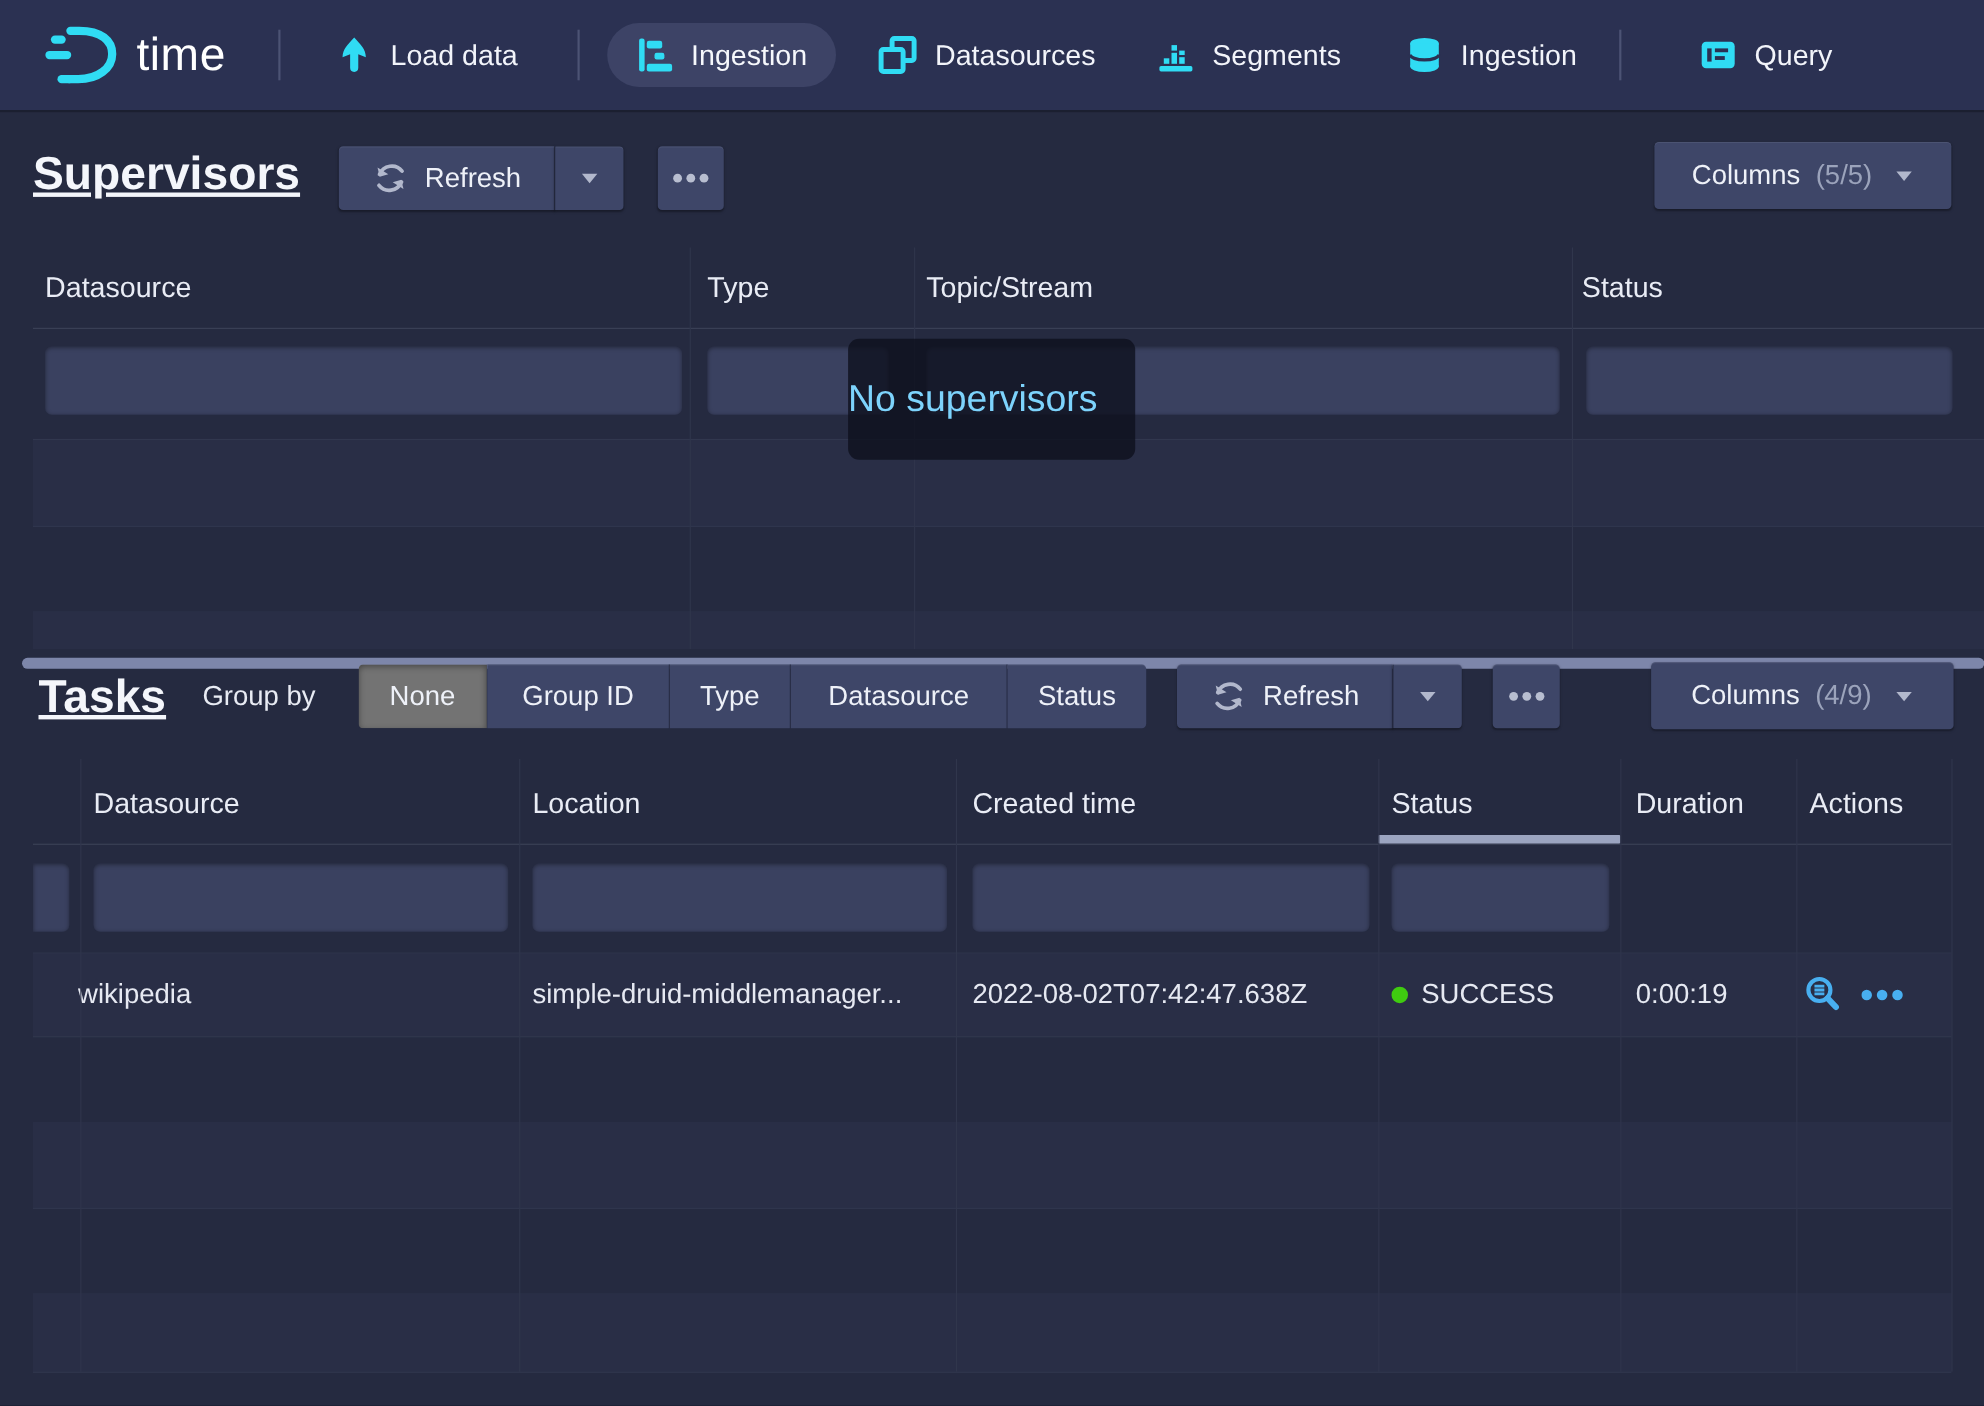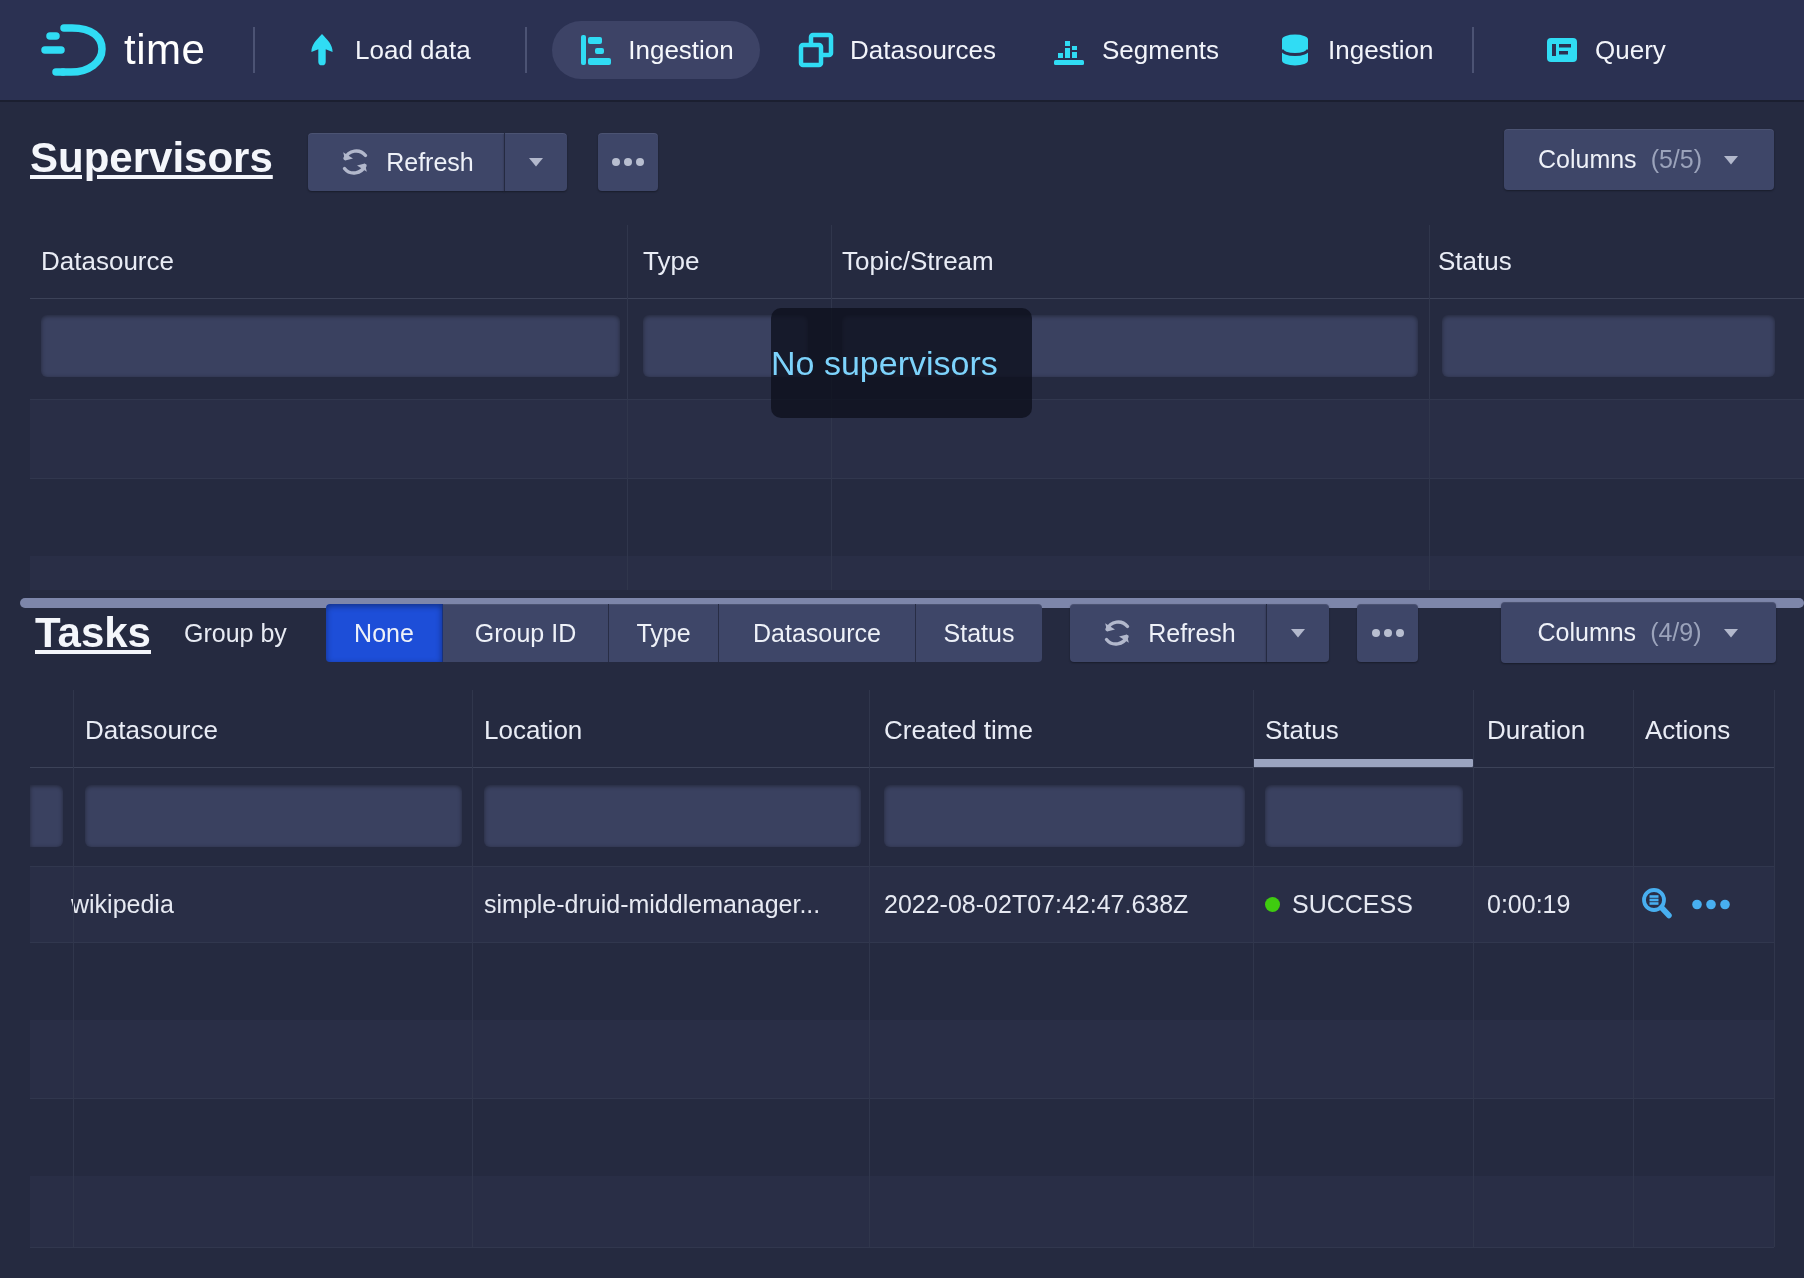--- a/index.html
+++ b/index.html
@@ -18,21 +18,21 @@
   .btn{background:#3e4668;border-radius:4px;display:flex;align-items:center;justify-content:center;gap:14px;
        font-size:25px;color:#eef1f8;cursor:pointer;
        box-shadow:inset 0 1px 0 rgba(255,255,255,.07),0 1px 2px rgba(0,0,0,.35);}
   .btn .muted{color:#9ba3bb;}
   .split-main{border-radius:4px 0 0 4px;}
   .split-caret{border-radius:0 4px 4px 0;border-left:1px solid rgba(17,20,33,.55);}
   .seg{display:flex;}
   .seg .btn{border-radius:0;border-right:1px solid rgba(17,20,33,.5);box-shadow:inset 0 1px 0 rgba(255,255,255,.07);}
   .seg .btn:first-child{border-radius:4px 0 0 4px;}
   .seg .btn:last-child{border-radius:0 4px 4px 0;border-right:none;}
-  .seg .btn.active{background:#1d4ed8;box-shadow:inset 0 2px 6px rgba(0,0,0,.4);}
+  .seg .btn.active{background:#737373;box-shadow:inset 0 2px 6px rgba(0,0,0,.4);}
   .label{font-size:25px;color:#e8ebf3;}
   
   .th{font-size:26px;color:#e9ecf5;cursor:pointer;}
   .cell{font-size:25px;color:#e6e9f2;}
   .input{background:#3a4160;border-radius:6px;box-shadow:inset 0 1px 4px rgba(0,0,0,.4);cursor:text;}
   .vdiv{width:1px;background:#30364c;}
   .hline{height:1px;background:#3c4258;}
   .stripe{background:#292e46;}
   .rowline{border-bottom:1px solid #31374e;}
   .overlay{background:rgba(13,16,28,.78);border-radius:10px;display:flex;align-items:center;justify-content:flex-start;

